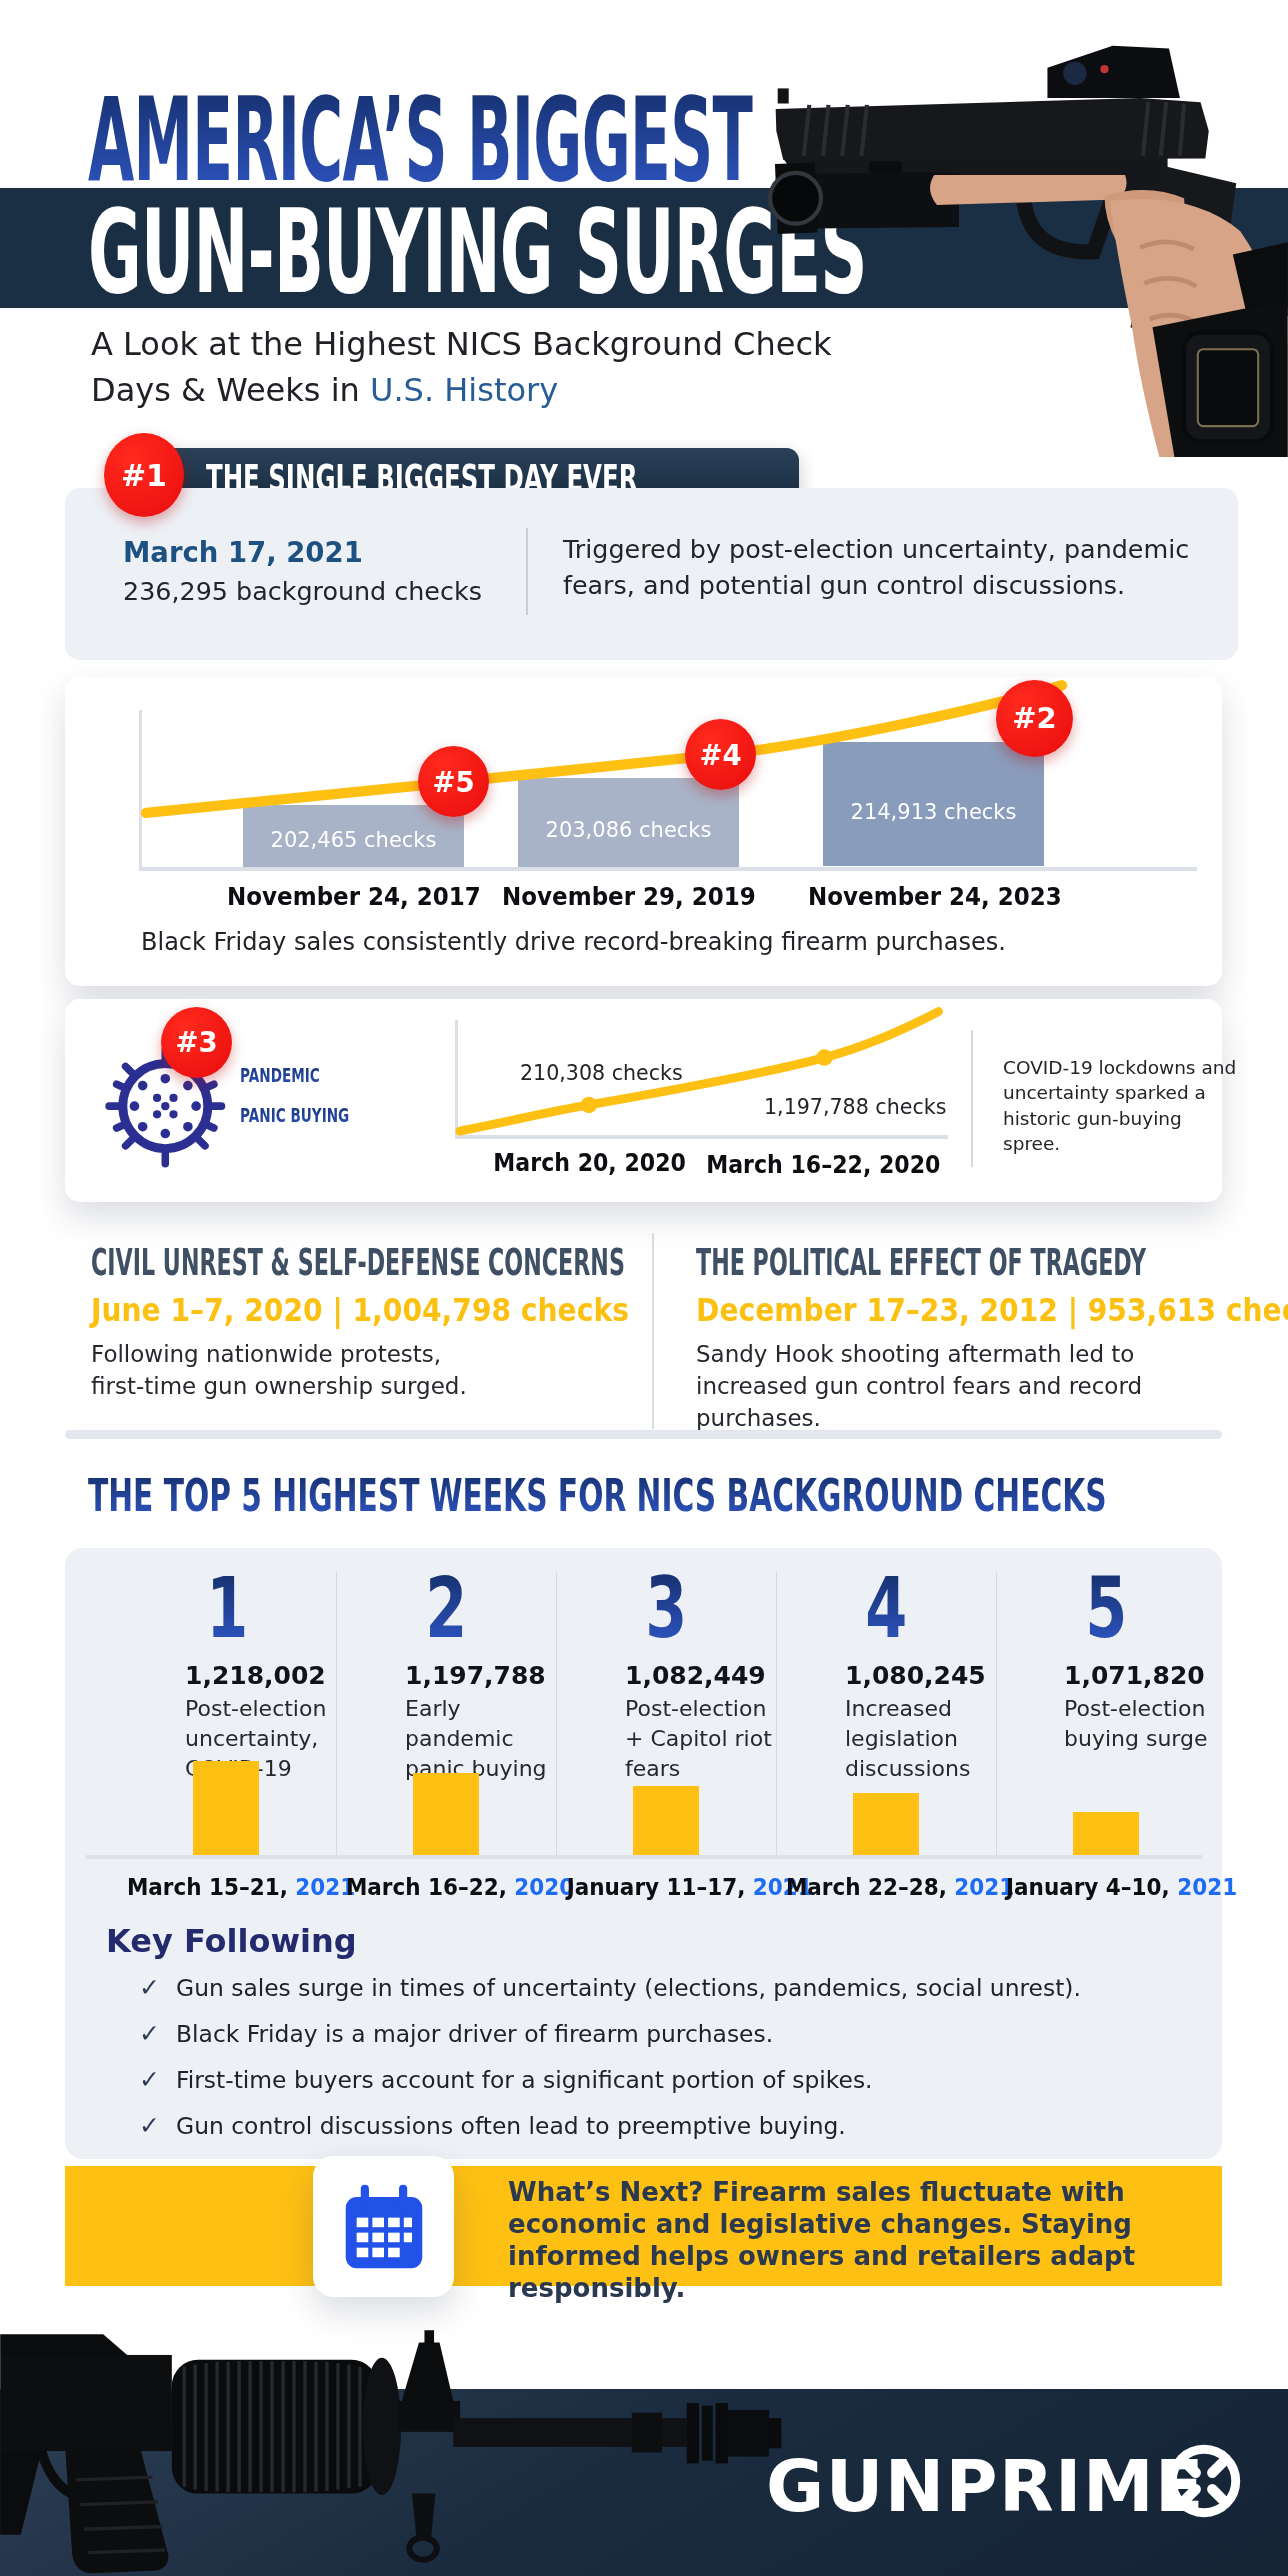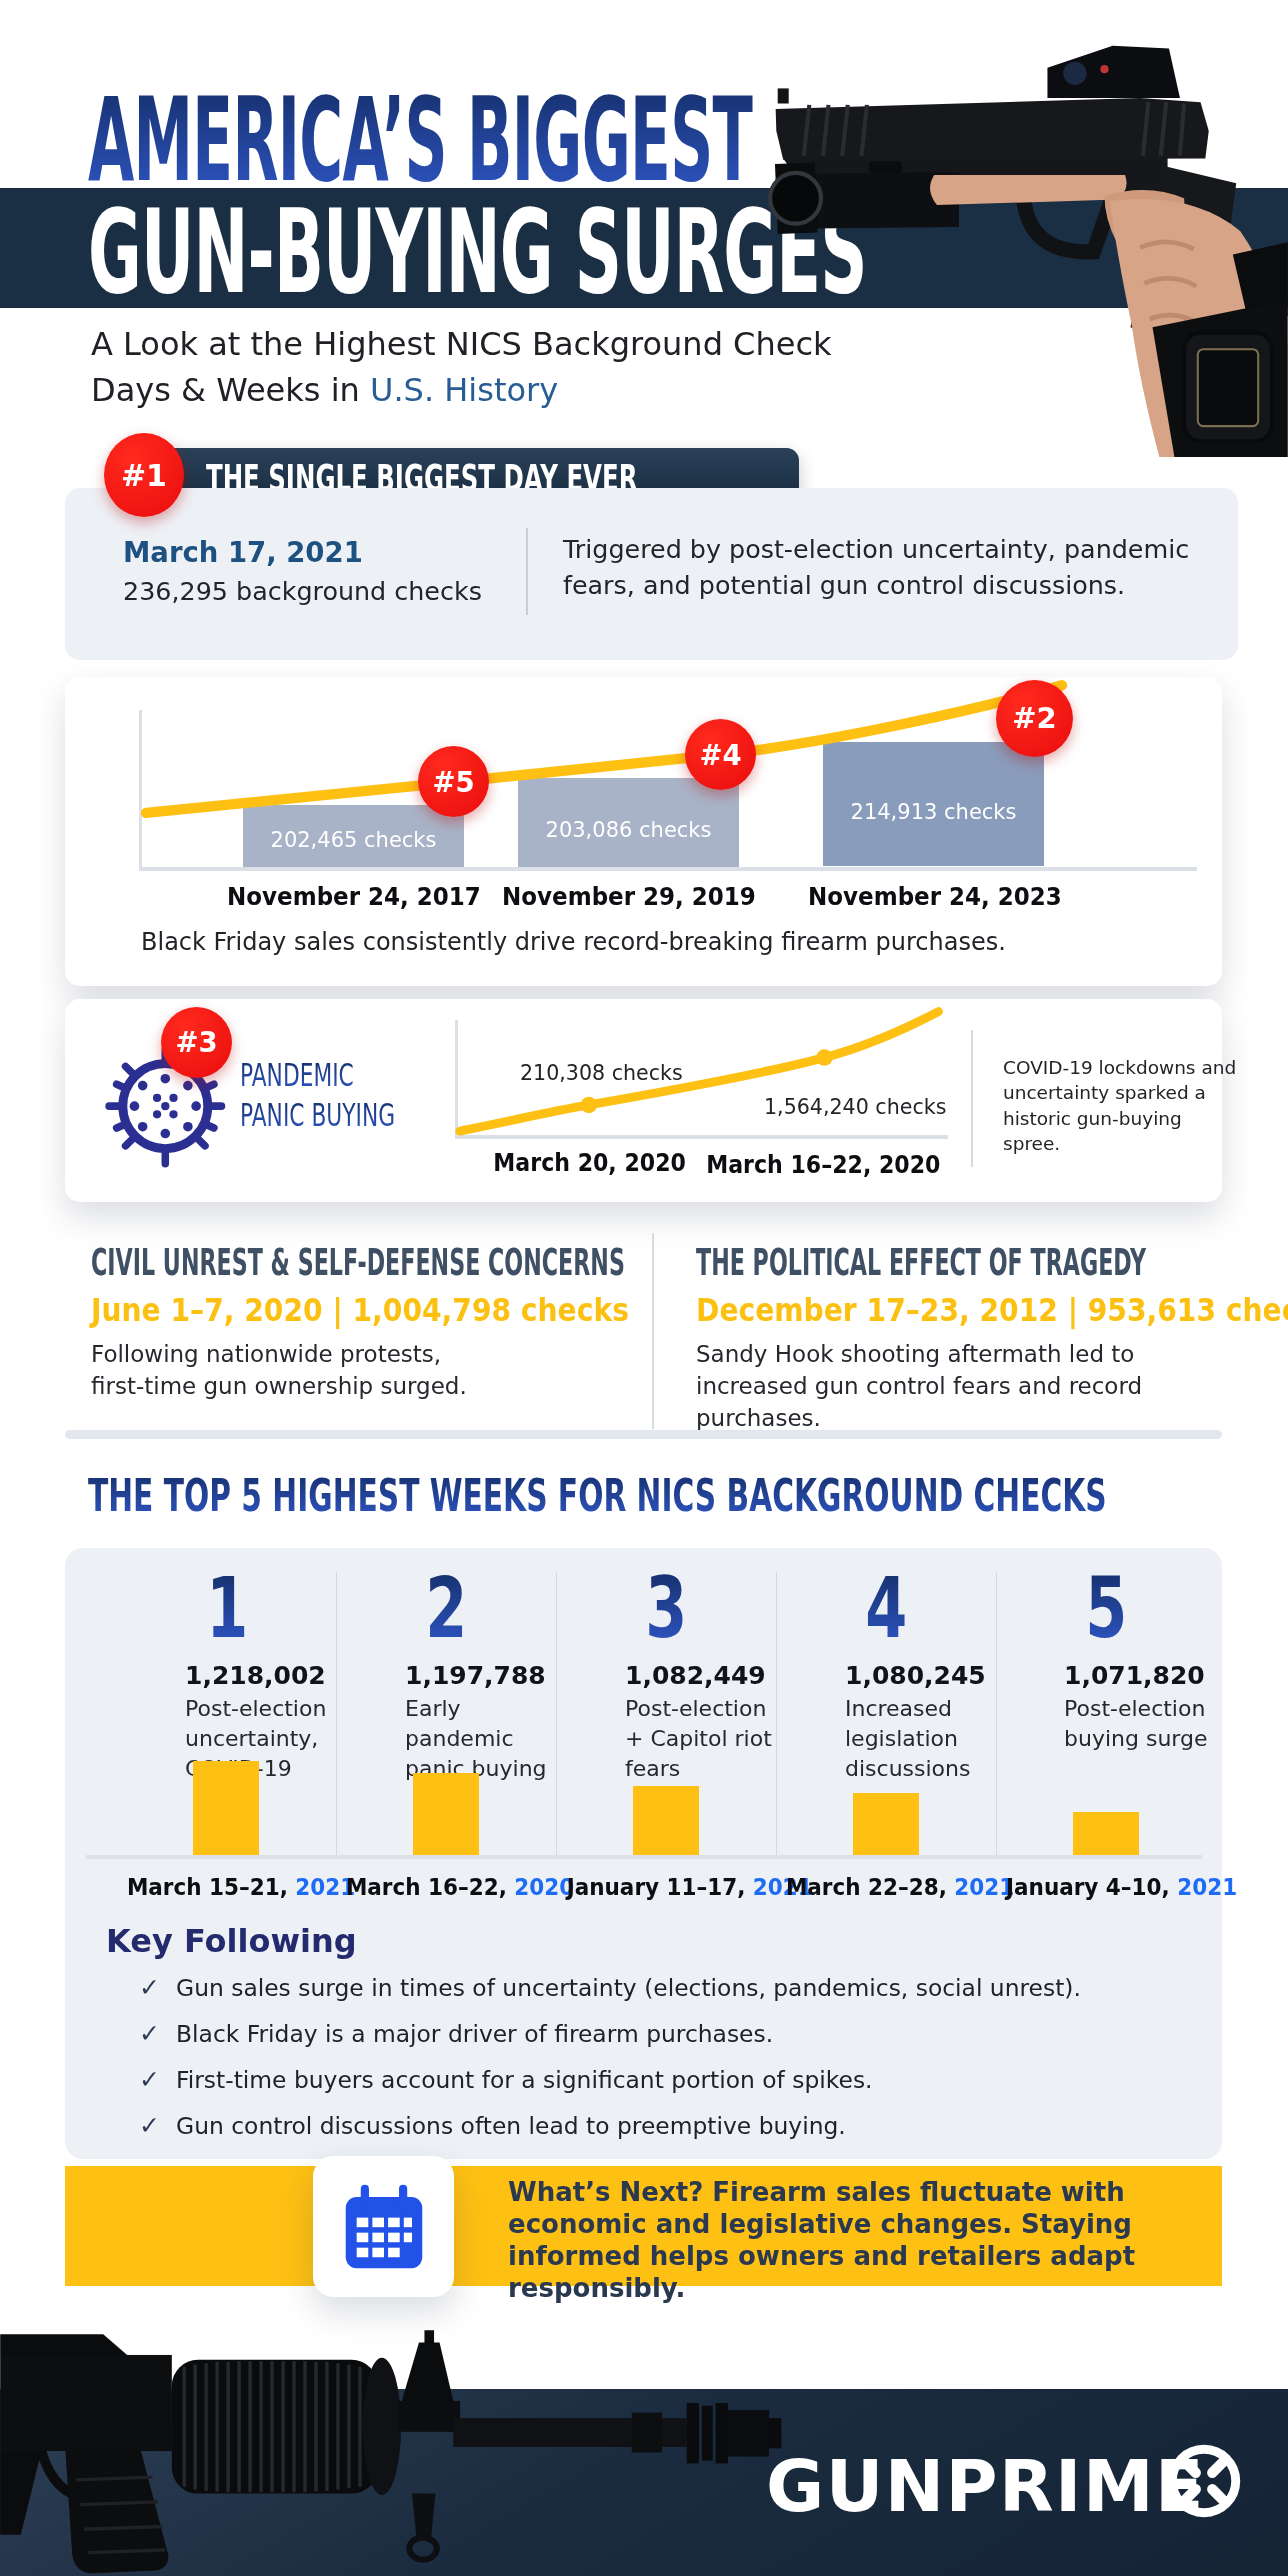--- a/index.html
+++ b/index.html
@@ -21,21 +21,21 @@
   .badge{border-radius:50%;background:radial-gradient(circle at 35% 30%,#ff2a1e,#e90c0c);
          color:#fff;font-weight:700;display:flex;align-items:center;justify-content:center;
          box-shadow:0 5.5px 12.4px rgba(180,10,10,.35);}
   .card{background:#edf0f5;border-radius:15px;}
   .white-card{background:#fff;border-radius:15px;box-shadow:0 15px 33px rgba(30,45,70,.16);}
   .vline{background:#ccd2da;width:2.1px;}
   .axis{background:#dbe0e7;}
   .bf-bar{position:absolute;background:#a9b3c7;}
   .bf-bar .lbl{position:absolute;left:0;width:100%;text-align:center;color:#fff;font-size:21px;}
   .bf-date{position:absolute;width:275px;text-align:center;font-size:25px;font-weight:700;color:#0d0e12;}
-  .pan-title{font-size:32px;font-weight:400;line-height:36px;}
+  .pan-title{font-size:20px;font-weight:700;line-height:36px;}
   .ev-head{font-size:37px;font-weight:700;color:#3f5065;text-align:right;}
   .ev-stat{font-size:32px;font-weight:700;color:#fcc011;}
   .ev-body{font-size:23px;line-height:32px;color:#26282e;}
   .t5-num{font-size:84px;font-weight:700;line-height:1;}
   .t5-val{font-size:25px;font-weight:700;color:#111318;}
   .t5-desc{font-size:22px;line-height:30px;color:#26282c;}
   .t5-date{font-size:23.4px;font-weight:700;color:#0d0e12;text-align:center;}
   .t5-date .yr{color:#1e6cf6;}
   .col-div{position:absolute;width:1.4px;background:#d3d9e2;}
   .tk-item{position:absolute;font-size:23.4px;color:#202229;}
@@ -193,21 +193,21 @@
     </div>
 
     <div class="abs axis" style="left:390px;top:20.6px;width:2.7px;height:118px;"></div>
     <div class="abs axis" style="left:390px;top:136px;width:493px;height:4.1px;"></div>
     <svg class="abs" style="left:0;top:0;" width="1157" height="203" viewBox="0 0 1685 295">
       <path d="M575,192 C660,175 700,165 763,154 C900,130 1020,108 1106,85 C1170,68 1230,40 1272,18" fill="none" stroke="#fdc013" stroke-width="13" stroke-linecap="round"></path>
       <circle cx="763" cy="154" r="12" fill="#fdc013"></circle>
       <circle cx="1106" cy="85" r="12" fill="#fdc013"></circle>
     </svg>
     <div class="abs" style="left:455px;top:62px;font-size:20.6px;color:#222428;">210,308 checks</div>
-    <div class="abs" style="left:699px;top:96px;font-size:20.6px;color:#222428;">1,564,240 checks</div>
+    <div class="abs" style="left:699px;top:96px;font-size:20.6px;color:#222428;">1,197,788 checks</div>
     <div class="abs" style="left:420px;top:150px;width:206px;text-align:center;font-size:24px;font-weight:700;color:#0d0e12;">
       <span class="cxc" style="transform:scaleX(.92);">March 20, 2020</span></div>
     <div class="abs" style="left:631px;top:152px;width:240px;text-align:center;font-size:24px;font-weight:700;color:#0d0e12;">
       <span class="cxc" style="transform:scaleX(.92);">March 16–22, 2020</span></div>
     <div class="abs vline" style="left:906px;top:31px;height:137px;background:#d6dbe2;"></div>
     <div class="abs" style="left:938px;top:56px;width:237px;font-size:18.5px;line-height:25.4px;color:#222428;">COVID-19 lockdowns and uncertainty sparked a historic gun-buying spree.</div>
   </div>
 
   <div class="abs ev-head" style="left:91px;top:1241px;">
     <span class="cx" style="transform:scaleX(.6);">CIVIL UNREST &amp; SELF-DEFENSE CONCERNS</span></div>

